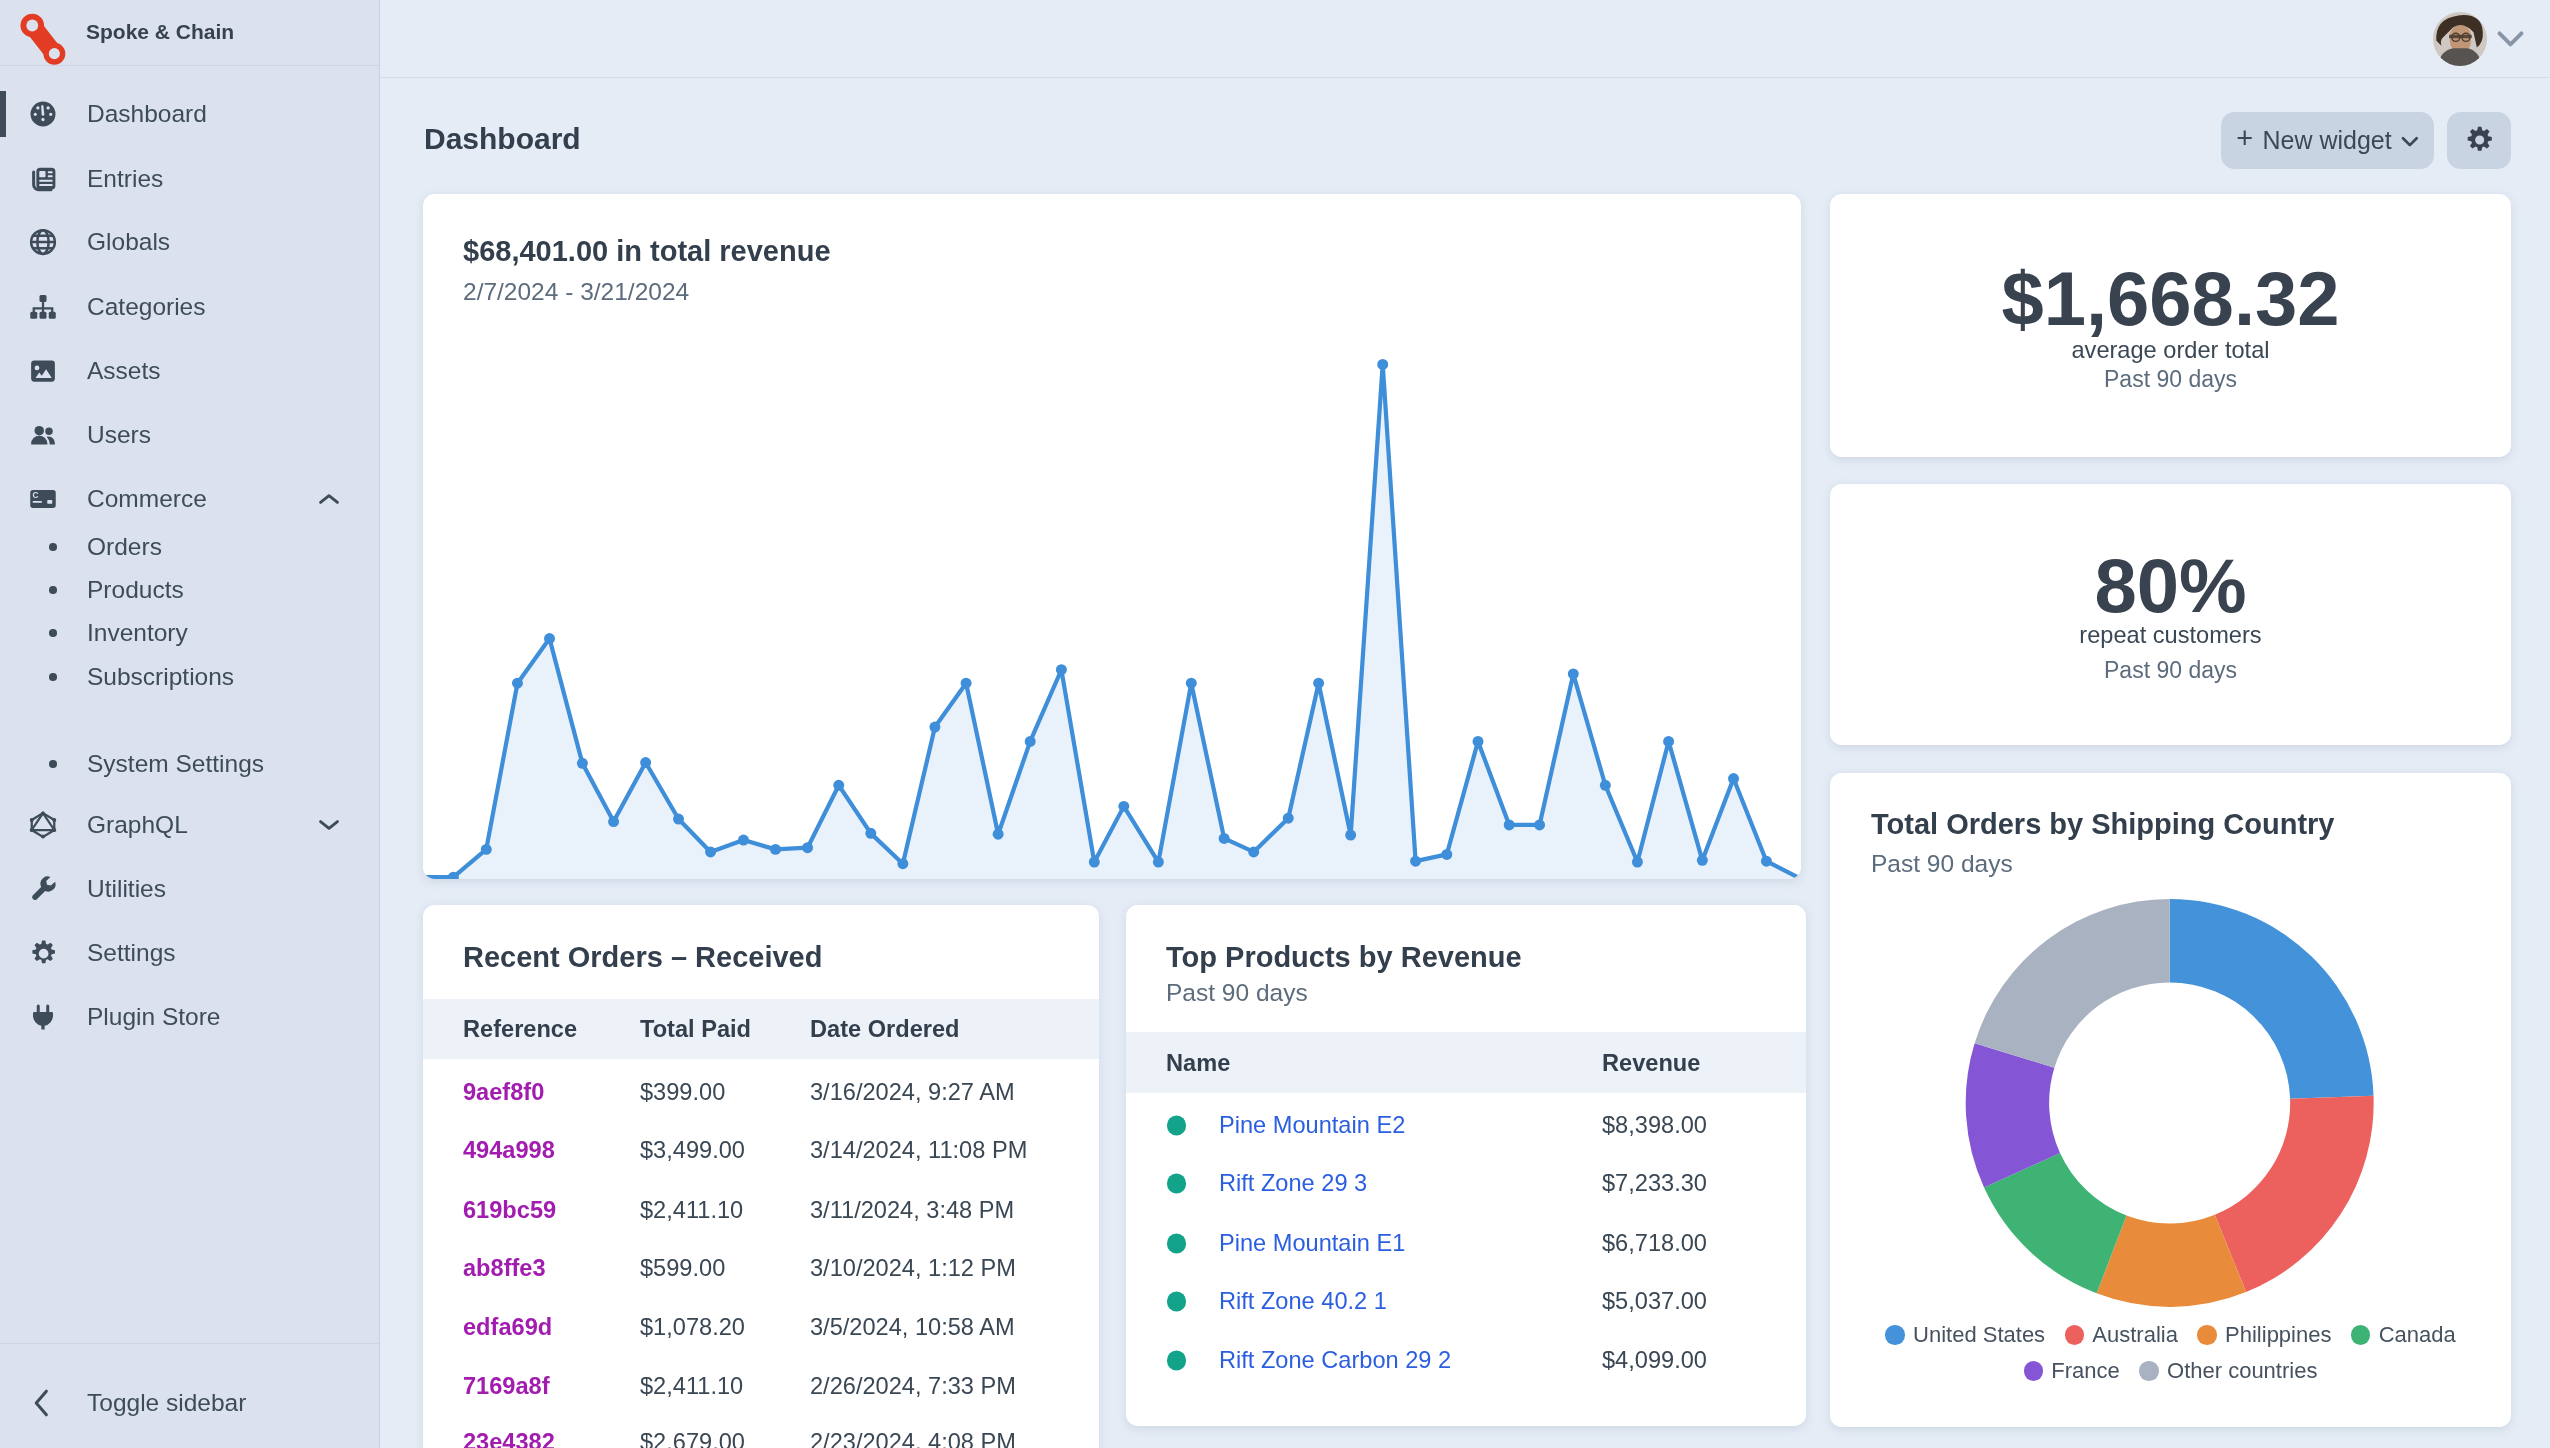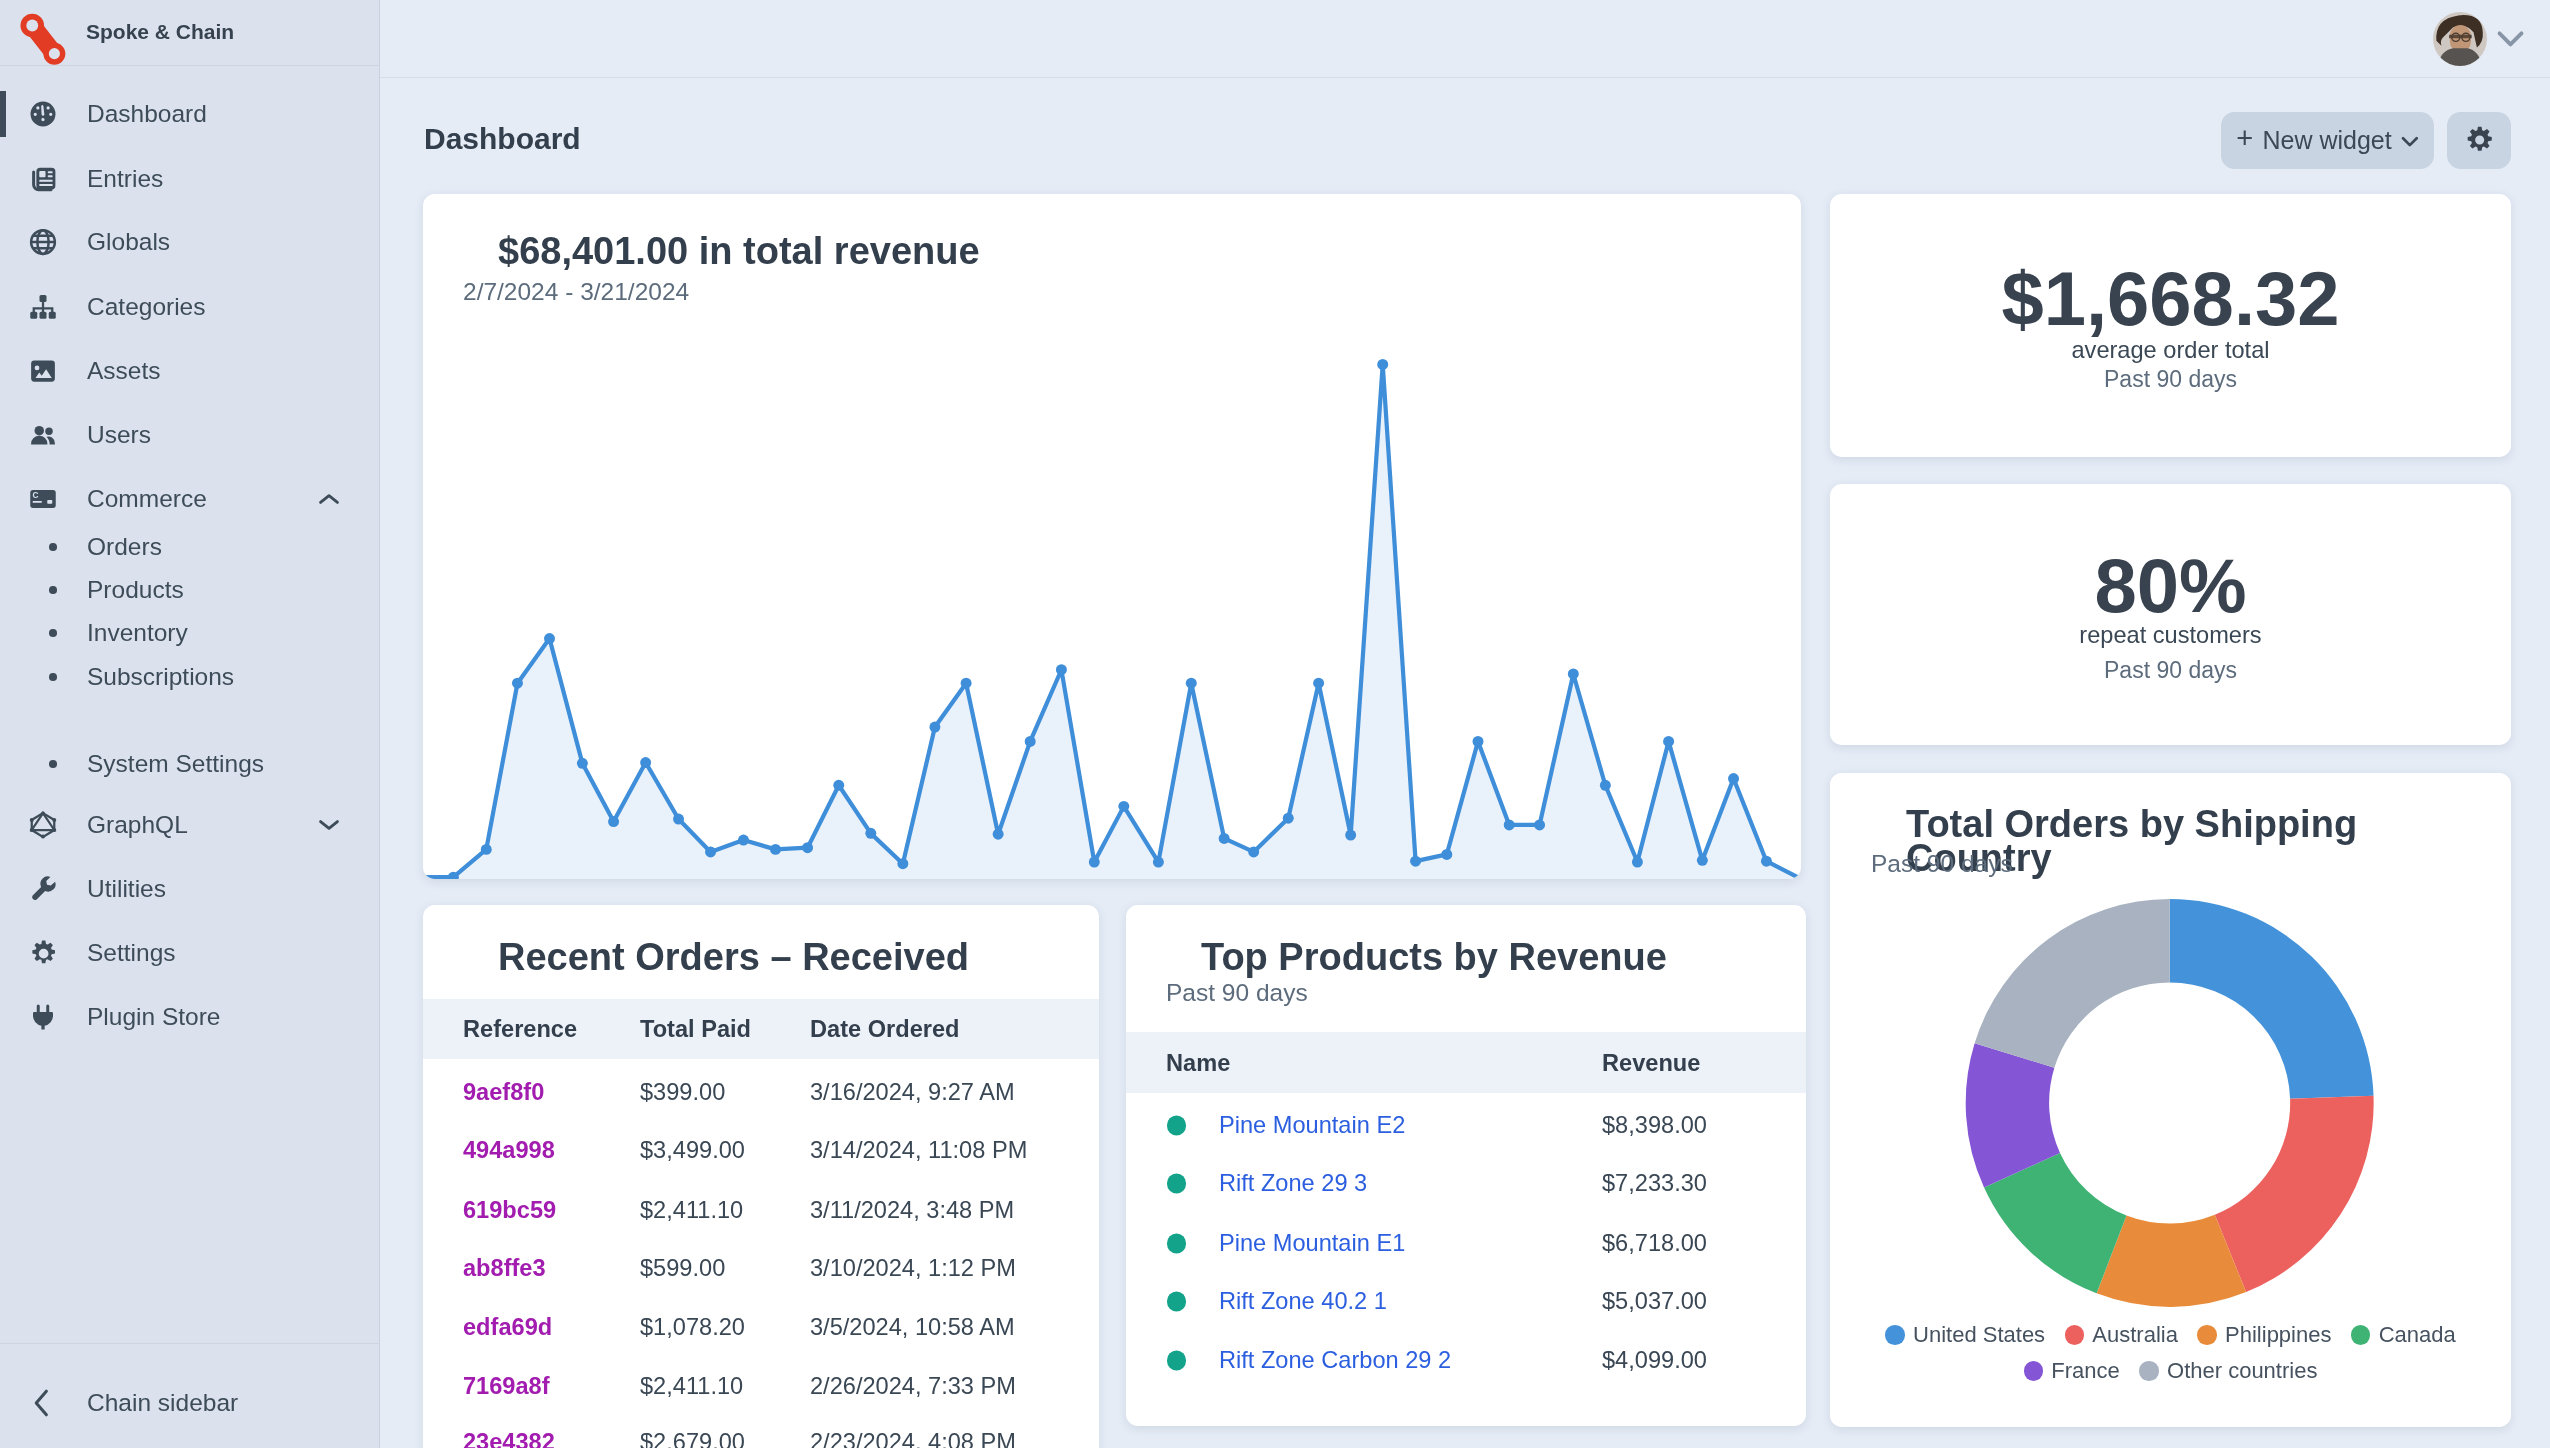--- a/index.html
+++ b/index.html
@@ -14,21 +14,21 @@
 .nav .chev { position:absolute; right:40px; top:50%; transform:translateY(-50%); }
 .sub .dot { position:absolute; left:49px; top:50%; margin-top:-3.4px; width:7.6px; height:7.6px; border-radius:50%; background:#3e4c5a; }
 #selbar { position:absolute; left:0; top:91px; width:5.9px; height:46px; background:#3e4c5a; }
 #sbfoot { position:absolute; left:0; top:1343px; width:380px; border-top:1.7px solid #ccd5e1; height:106px; }
 #topbar { position:absolute; left:380px; top:0; width:2171px; height:78px; border-bottom:1.7px solid #d5dde9; }
 #pgtitle { position:absolute; left:424px; top:121px; font-size:30px; line-height:35px; font-weight:bold; color:#333f4c; }
 .btn { position:absolute; background:#c9d4e3; border-radius:13.5px; color:#3b4856; }
 #btn-new { left:2221px; top:112px; width:213px; height:57px; font-size:25px; line-height:57px; text-align:center; }
 #btn-gear { left:2447px; top:112px; width:64px; height:57px; }
 .card { position:absolute; background:#fff; border-radius:11.8px; box-shadow:0 2.5px 10px rgba(77,96,129,0.14); }
-.ct { position:absolute; font-size:38px; line-height:34px; font-weight:bold; color:#333f4c;margin-left:35px; }
+.ct { position:absolute; font-size:29px; line-height:34px; font-weight:bold; color:#333f4c; }
 .cs { position:absolute; font-size:24.5px; line-height:29px; color:#5d6c7c; }
 .thead { position:absolute; background:#edf2f9; }
 .th { position:absolute; font-size:23.6px; font-weight:bold; color:#333f4c; top:50%; transform:translateY(-50%); }
 .td { position:absolute; font-size:23.6px; color:#3a4754; transform:translateY(-50%); }
 .tlink { color:#a21caf; font-weight:bold; }
 .plink { color:#2b5fe0; }
 .bignum { position:absolute; width:100%; text-align:center; font-weight:bold; color:#39434f; font-size:76px; line-height:76px; }
 .biglb { position:absolute; width:100%; text-align:center; font-size:23.6px; line-height:28px; color:#3a4754; }
 .bigsub { position:absolute; width:100%; text-align:center; font-size:23px; line-height:26px; color:#5d6c7c; }
 .lgrow { position:absolute; width:100%; display:flex; justify-content:center; gap:19.4px; }
@@ -171,21 +171,21 @@
     <svg class="ic" viewBox="0 0 24 24" fill="#3e4c5a">
         <path d="M7 8V3.2a1.2 1.2 0 0 1 2.4 0V8h5.2V3.2a1.2 1.2 0 0 1 2.4 0V8H19a1 1 0 0 1 1 1v2a8 8 0 0 1-6.7 7.9V22h-2.6v-3.1A8 8 0 0 1 4 11V9a1 1 0 0 1 1-1h2z"></path>
       </svg>
     <div class="lb">Plugin Store</div>
   </div>
   <div id="sbfoot">
     <div class="nav" style="top:35px">
       <svg class="abs" style="left:32px;top:50%;transform:translateY(-50%)" width="18.6" height="29" viewBox="0 0 22 34" fill="none" stroke="#3e4c5a" stroke-width="3.6" stroke-linecap="round" stroke-linejoin="round">
           <path d="M17 3 L5 17 L17 31"></path>
         </svg>
-      <div class="lb">Chain sidebar</div>
+      <div class="lb">Toggle sidebar</div>
     </div>
   </div>
 </div>
 
 <div id="topbar"></div>
 <svg class="abs" style="left:2433px;top:11.8px" width="54" height="54" viewBox="0 0 64 64">
   <defs>
       <clipPath id="avc">
         <circle cx="32" cy="32" r="32"></circle>
       </clipPath>

